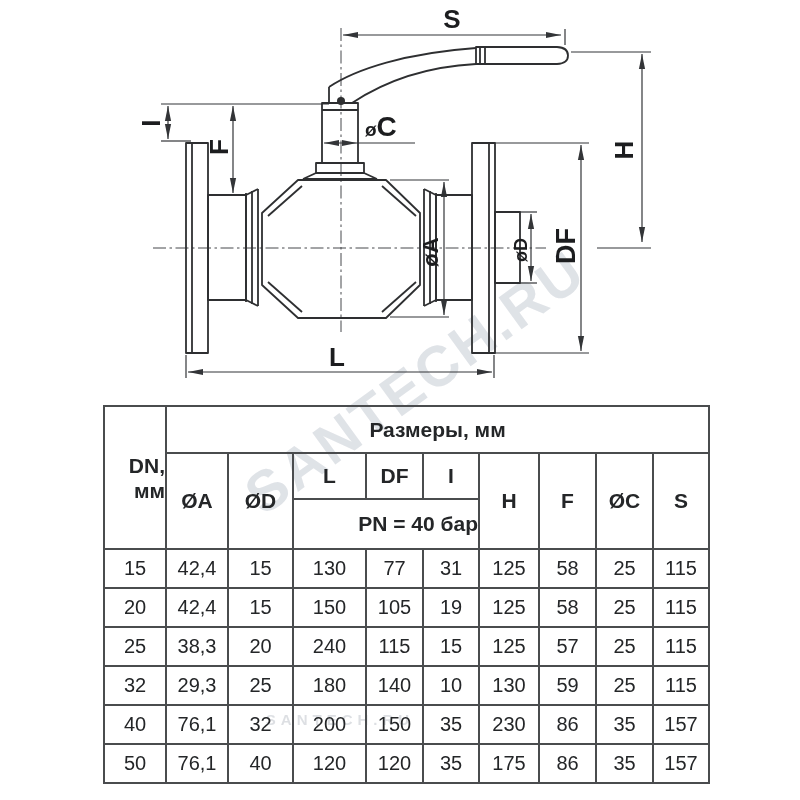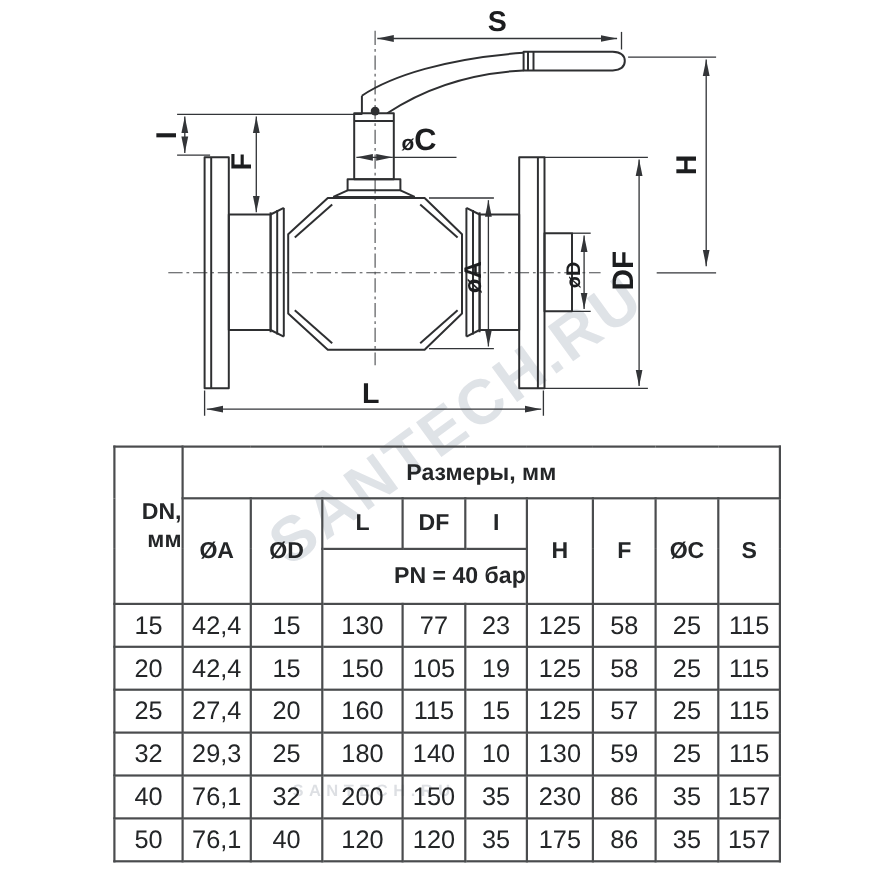--- a/index.html
+++ b/index.html
@@ -10,21 +10,21 @@
   .wm-small{left:340px;top:719px;transform:translate(-50%,-50%);font-size:15px;letter-spacing:5px;color:#b4bac2;opacity:.45;}
   svg.drawing{position:absolute;left:0;top:0;z-index:2;}
   svg.drawing text{fill:#1c1d1f;font-weight:700;font-family:"Liberation Sans",sans-serif;}
   .b{stroke:#2e2f31;stroke-width:1.8;fill:none;stroke-linejoin:round;}
   .t{stroke:#333538;stroke-width:1.2;fill:none;}
   .cl{stroke:#47494c;stroke-width:1;fill:none;stroke-dasharray:13 3.5 2.5 3.5;}
   table.dims{position:absolute;left:103px;top:405px;width:605px;z-index:2;
              border-collapse:collapse;table-layout:fixed;text-align:center;color:#242628;background:transparent;}
   table.dims th,table.dims td{border:2px solid #4a4c4e;padding:0;vertical-align:middle;background:transparent;}
   table.dims th{font-size:21px;font-weight:700;}
-  table.dims td{font-size:23px;font-weight:400;}
+  table.dims td{font-size:20px;font-weight:400;}
   tr.r1 th{height:45px;}
   tr.r2 th{height:44px;}
   tr.r3 th{height:48px;text-align:right;}
   tbody.data tr{height:39px;}
   .dn-cell{line-height:25px;text-align:right;}
 </style>
 </head>
 <body>
 
 <div class="stage">
@@ -166,43 +166,43 @@
         <th colspan="3">PN = 40 бар</th>
       </tr>
     </thead>
     <tbody class="data" id="tbody">
         <tr>
           <td>15</td>
           <td>42,4</td>
           <td>15</td>
           <td>130</td>
           <td>77</td>
-          <td>23</td>
+          <td>31</td>
           <td>125</td>
           <td>58</td>
           <td>25</td>
           <td>115</td>
         </tr>
         <tr>
           <td>20</td>
           <td>42,4</td>
           <td>15</td>
           <td>150</td>
           <td>105</td>
           <td>19</td>
           <td>125</td>
           <td>58</td>
           <td>25</td>
           <td>115</td>
         </tr>
         <tr>
           <td>25</td>
-          <td>27,4</td>
+          <td>38,3</td>
           <td>20</td>
-          <td>160</td>
+          <td>240</td>
           <td>115</td>
           <td>15</td>
           <td>125</td>
           <td>57</td>
           <td>25</td>
           <td>115</td>
         </tr>
         <tr>
           <td>32</td>
           <td>29,3</td>

